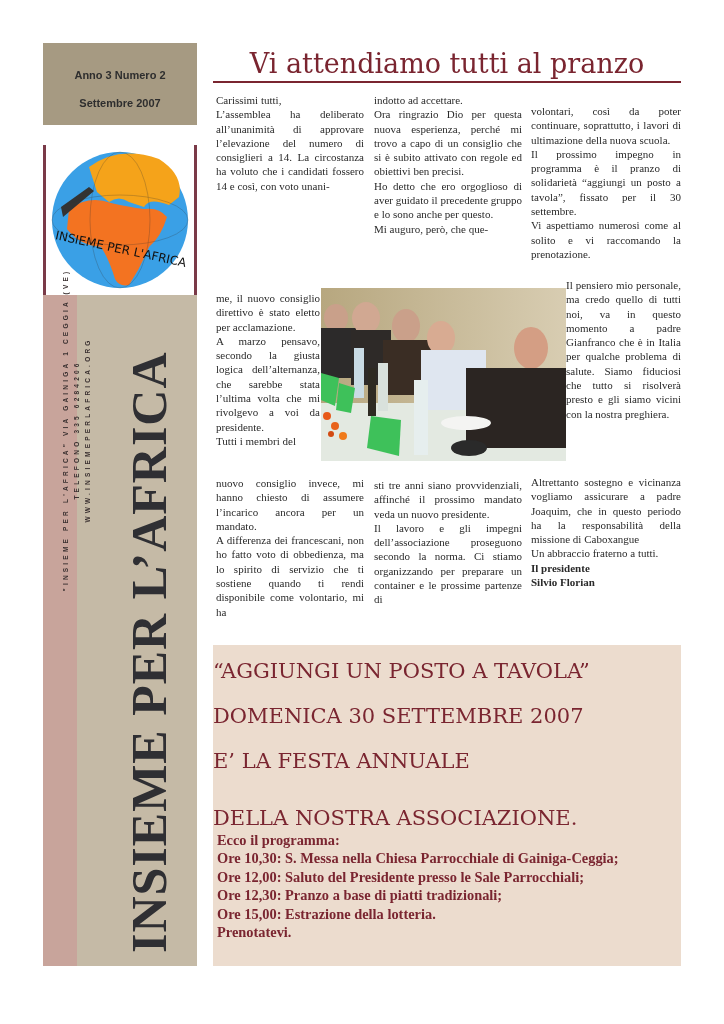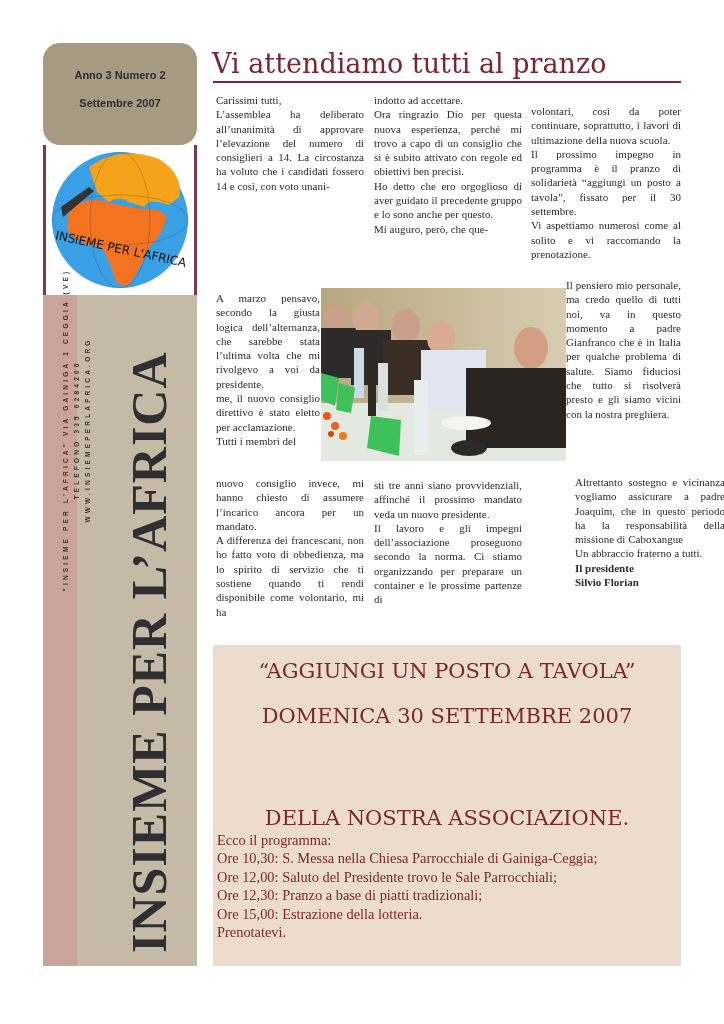--- a/index.html
+++ b/index.html
@@ -4,57 +4,57 @@
 <style>
   html, body { margin:0; padding:0; background:#ffffff; }
   body { width:724px; height:1024px; position:relative; overflow:hidden; font-family:"Liberation Serif", serif; color:#222; }
 
   
   .sidebar { position:absolute; left:43px; top:43px; width:154px; height:923px; }
   .issue-box { position:absolute; left:0; top:0; width:154px; height:60px; background:#a69a82; }
   .issue-line { position:absolute; left:0; width:154px; text-align:center; font-family:"Liberation Sans", sans-serif; font-weight:bold; font-size:11px; color:#2e2e2e; }
   .issue-line.l1 { top:26px; }
   .issue-line.l2 { top:54px; }
-  .issue-box-tall { height:102px;border-radius:17px; }
+  .issue-box-tall { height:82px; }
   .logo-frame { position:absolute; left:0; top:102px; width:154px; height:150px; background:#fff; border-left:3px solid #7a3a48; border-right:3px solid #7a3a48; box-sizing:border-box; }
   .logo-frame svg { position:absolute; left:3px; top:2px; }
   .band { position:absolute; top:252px; height:671px; }
   .band.pink { left:0; width:34px; background:#c8a49b; }
   .band.beige { left:34px; width:120px; background:#c5baa6; }
   .vert-contact { position:absolute; left:17px; top:587px; transform-origin:0 0; transform:rotate(-90deg); width:400px; font-family:"Liberation Sans", sans-serif; font-weight:bold; font-size:6.5px; letter-spacing:3.2px; color:#3a3030; line-height:11px; text-align:center; }
   .vert-title { position:absolute; left:76px; top:910px; transform-origin:0 0; transform:rotate(-90deg); white-space:nowrap; font-family:"Liberation Serif", serif; font-weight:bold; font-size:50px; color:#2f2f33; letter-spacing:1px; line-height:60px; }
 
   
-  .headline { position:absolute; left:212px; top:46px; width:470px; text-align:left; font-family:"DejaVu Serif", serif; font-size:27px; color:#7a2530; line-height:36px; }
+  .headline { position:absolute; left:212px; top:46px; width:470px; text-align:center; font-family:"DejaVu Serif", serif; font-size:27px; color:#7a2530; line-height:36px; }
   .head-rule { position:absolute; left:213px; top:81px; width:468px; height:2px; background:#7a2530; }
 
   
   .col { position:absolute; font-size:11px; line-height:14.3px; text-align:justify; color:#2a2a2a; }
   .col p { margin:0; }
   .col1 { left:216px; top:93px; width:148px; }
   .col1b { left:216px; top:291px; width:104px; }
   .col1c { left:216px; top:476px; width:148px; }
   .col2 { left:374px; top:93px; width:148px; }
   .col2c { left:374px; top:478px; width:148px; }
   .col3 { left:531px; top:104px; width:150px; }
   .col3b { left:566px; top:278px; width:115px; }
-  .col3c { left:531px; top:475px; width:150px;margin-left:44px; }
+  .col3c { left:531px; top:475px; width:150px; }
   .sig { font-weight:bold; }
 
   
   .photo { position:absolute; left:321px; top:288px; width:245px; height:173px; overflow:hidden; background:#cfc3a6; }
 
   
   .event { position:absolute; left:213px; top:645px; width:468px; height:321px; background:#ecdcce; }
-  .ev-line { position:absolute; left:0; width:468px; text-align:center; font-family:"DejaVu Serif", serif; color:#7a2530; font-size:21px; line-height:28px; white-space:nowrap; }
+  .ev-line { position:absolute; left:0; width:468px; text-align:left; font-family:"DejaVu Serif", serif; color:#7a2530; font-size:21px; line-height:28px; white-space:nowrap; }
   .ev-l1 { top:12px; }
   .ev-l2 { top:57px; }
   .ev-l3 { top:102px; }
   .ev-l4 { top:159px; }
-  .program { position:absolute; left:4px; top:186px; width:462px; font-size:14.4px; line-height:18.4px; color:#7a2530; }
+  .program { position:absolute; left:4px; top:186px; width:462px; font-size:14.4px; line-height:18.4px; color:#7a2530;font-weight:bold; }
   .program div { white-space:nowrap; }
 </style>
 </head>
 <body>
 
 <div class="sidebar">
   <div class="issue-box issue-box-tall">
     <div class="issue-line l1">Anno 3 Numero 2</div>
     <div class="issue-line l2">Settembre 2007</div>
   </div>
@@ -82,22 +82,22 @@
 </div>
 
 <div class="headline">Vi attendiamo tutti al pranzo</div>
 <div class="head-rule"></div>
 
 <div class="col col1">
   <p>Carissimi tutti,</p>
   <p>L’assemblea ha deliberato all’unanimità di approvare l’elevazione del numero di consiglieri a 14. La circostanza ha voluto che i candidati fossero 14 e così, con voto unani-</p>
 </div>
 <div class="col col1b">
+  <p>me, il nuovo consiglio direttivo è stato eletto per acclamazione.</p>
   <p>A marzo pensavo, secondo la giusta logica dell’alternanza, che sarebbe stata l’ultima volta che mi rivolgevo a voi da presidente.</p>
-  <p>me, il nuovo consiglio direttivo è stato eletto per acclamazione.</p>
   <p>Tutti i membri del</p>
 </div>
 <div class="col col1c">
   <p>nuovo consiglio invece, mi hanno chiesto di assumere l’incarico ancora per un mandato.</p>
   <p>A differenza dei francescani, non ho fatto voto di obbedienza, ma lo spirito di servizio che ti sostiene quando ti rendi disponibile come volontario, mi ha</p>
 </div>
 
 <div class="col col2">
   <p>indotto ad accettare.</p>
   <p>Ora ringrazio Dio per questa nuova esperienza, perché mi trovo a capo di un consiglio che si è subito attivato con regole ed obiettivi ben precisi.</p>
@@ -161,22 +161,23 @@
     <circle cx="10" cy="146" r="3" fill="#d24a12"></circle>
 
     <ellipse cx="145" cy="135" rx="25" ry="7" fill="#f4f4f2"></ellipse>
     <ellipse cx="148" cy="160" rx="18" ry="8" fill="#2a2a2a"></ellipse>
   </svg>
 </div>
 
 <div class="event">
   <div class="ev-line ev-l1">“AGGIUNGI UN POSTO A TAVOLA”</div>
   <div class="ev-line ev-l2">DOMENICA 30 SETTEMBRE 2007</div>
+  <div class="ev-line ev-l3">E’  LA FESTA ANNUALE</div>
   <div class="ev-line ev-l4">DELLA NOSTRA ASSOCIAZIONE.</div>
   <div class="program">
     <div>Ecco il programma:</div>
     <div>Ore 10,30: S. Messa nella Chiesa Parrocchiale di Gainiga-Ceggia;</div>
-    <div>Ore 12,00: Saluto del Presidente trovo le Sale Parrocchiali;</div>
+    <div>Ore 12,00: Saluto del Presidente presso le Sale Parrocchiali;</div>
     <div>Ore 12,30: Pranzo a base di piatti tradizionali;</div>
     <div>Ore 15,00: Estrazione della lotteria.</div>
     <div>Prenotatevi.</div>
   </div>
 </div>
 
 </body></html>

